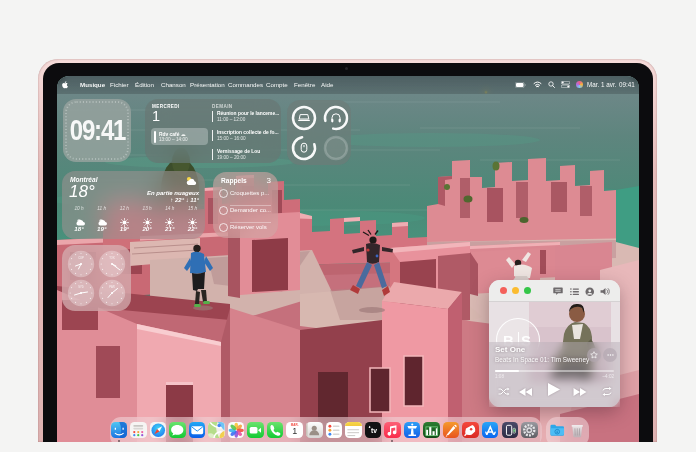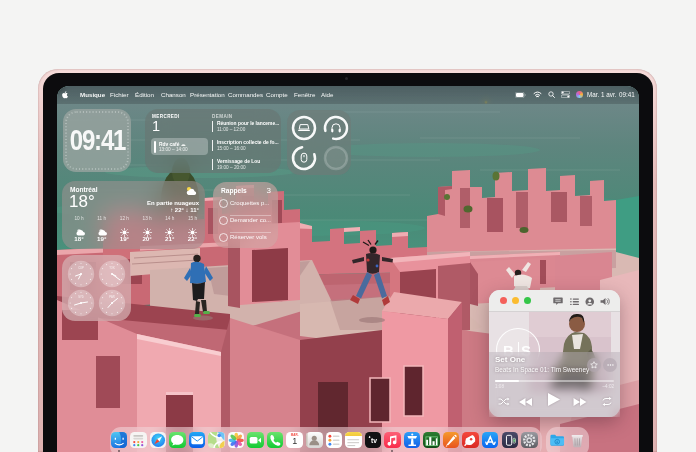--- a/index.html
+++ b/index.html
@@ -1,36 +1,36 @@
 <!DOCTYPE html>
 <html><head>
 <meta charset="utf-8">
 <style>
   html,body{margin:0;padding:0;}
   body{width:696px;height:452px;background:#f4f4f3;font-family:"Liberation Sans",sans-serif;overflow:hidden;position:relative;}
-  .device{position:absolute;left:38px;top:69px;width:619px;height:383px;border-radius:20px 20px 0 0;
+  .device{position:absolute;left:38px;top:59px;width:619px;height:383px;border-radius:20px 20px 0 0;
     background:linear-gradient(180deg,#f6dcda,#e5bcba 30%,#dfb3b2);box-shadow:inset 0 0 2px rgba(120,70,70,.55);}
   .frame{position:absolute;left:5px;top:4px;width:610px;height:379px;border-radius:16px 16px 0 0;background:#0c0c0e;}
   .screen{position:absolute;left:19px;top:17px;width:582px;height:366px;border-radius:12px 12px 0 0;overflow:hidden;background:#4a8070;}
   .wall{position:absolute;left:0;top:0;}
   
   .menubar{position:absolute;left:0;top:0;width:582px;height:18px;background:linear-gradient(180deg,rgba(42,55,58,0.5),rgba(62,76,78,0.38));backdrop-filter:blur(3px);color:#fff;}
   .menubar span{position:absolute;top:5px;font-size:6.2px;line-height:8px;color:rgba(255,255,255,0.95);white-space:nowrap;}
   
   .widget{position:absolute;border-radius:13px;overflow:hidden;}
   
   #wclock{left:6px;top:23px;width:68px;height:63px;background:rgba(160,168,164,0.72);backdrop-filter:blur(12px);}
   #wclock .time{position:absolute;left:0;top:14px;width:100%;text-align:center;font-size:30px;font-weight:700;
      color:rgba(255,255,255,0.93);letter-spacing:-1.5px;transform:scaleX(0.8);}
   
   #wcal{left:88px;top:23px;width:136px;height:64px;background:rgba(105,116,114,0.6);backdrop-filter:blur(12px);color:#fff;}
   
   #wrings{left:230px;top:24px;width:64px;height:65px;background:rgba(112,122,120,0.62);backdrop-filter:blur(12px);}
   
-  #wweather{left:5px;top:95px;width:143px;height:68px;background:rgba(160,146,146,0.55);backdrop-filter:blur(12px);color:#fff;}
+  #wweather{left:5px;top:95px;width:143px;height:68px;background:rgba(160,146,146,0.55);backdrop-filter:blur(12px);color:#fff;font-style:italic;}
   
   #wrap{left:156px;top:96px;width:65px;height:66px;background:rgba(208,172,168,0.55);backdrop-filter:blur(12px);color:#fff;}
   
   #wworld{left:5px;top:169px;width:69px;height:66px;background:rgba(222,196,196,0.6);backdrop-filter:blur(12px);}
   .ev{position:absolute;left:67px;width:64px;padding-left:4px;border-left:1.6px solid rgba(255,255,255,0.9);}
   .ev b{display:block;font-size:4.9px;font-weight:bold;white-space:nowrap;overflow:hidden;}
   .ev i{display:block;font-style:normal;font-size:4.7px;color:rgba(255,255,255,0.8);margin-top:1.2px;}
   .hcol{position:absolute;top:35px;width:22px;text-align:center;}
   .hcol u{display:block;text-decoration:none;font-size:4.7px;color:rgba(255,255,255,0.75);}
   .hcol b{display:block;font-size:6.2px;font-weight:bold;margin-top:2.5px;}

